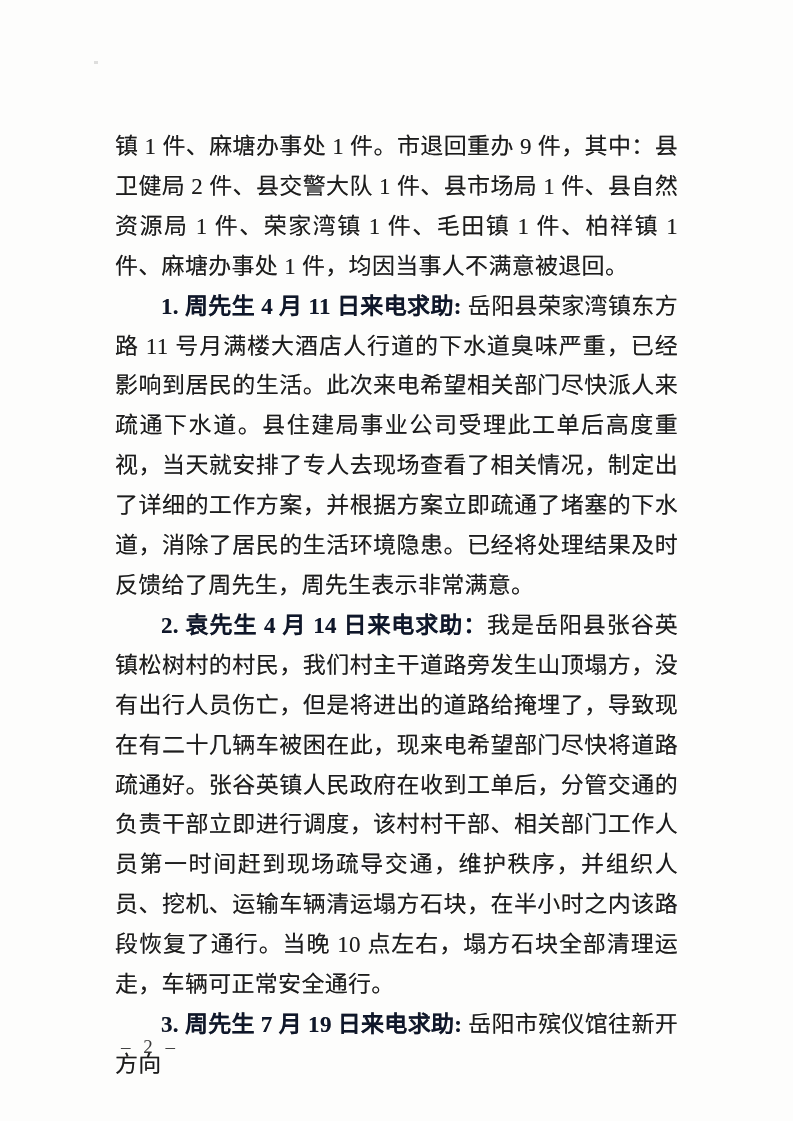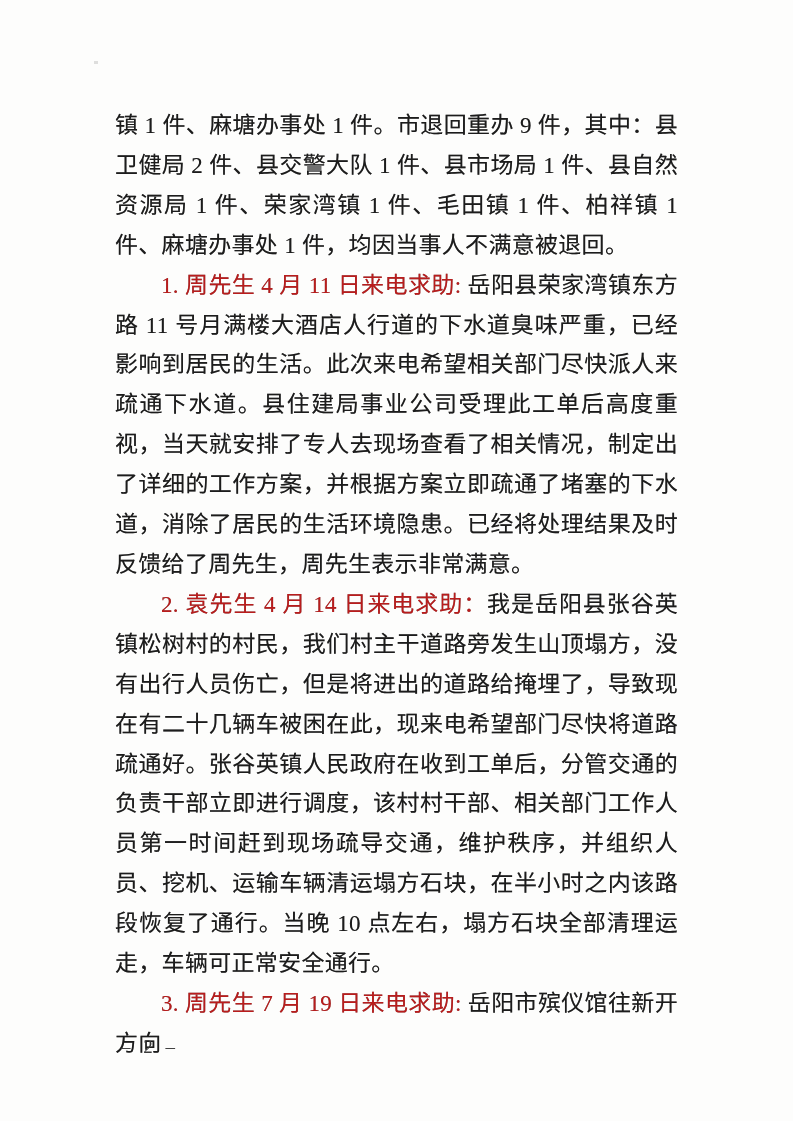--- a/index.html
+++ b/index.html
@@ -12,21 +12,21 @@
     width: 793px;
     height: 1121px;
     background: #fdfdfc;
     overflow: hidden;
     font-family: "Liberation Serif", "DejaVu Serif", serif;
     color: #1c1c1c;
   }
   .doc-body {
     position: absolute;
     left: 115px;
-    top: 106px;
+    top: 127px;
     width: 563px;
     font-size: 23px;
     line-height: 39.9px;
     text-align: justify;
     text-justify: inter-ideograph;
     letter-spacing: 0.3px;
     text-shadow: 0 0 0.5px rgba(40,40,40,0.55);
   }
   .doc-body p {
     margin: 0;
@@ -35,22 +35,22 @@
   .para-indent {
     text-indent: 2em;
   }
   .section-heading {
     text-indent: 2em;
     font-family: "Liberation Sans", "DejaVu Sans", sans-serif;
     font-weight: bold;
     color: #161616;
   }
   .case-lead {
-    font-weight: normal;
-    color: #b91c1c;
+    font-weight: bold;
+    color: #0f172a;
   }
   .page-number {
     position: absolute;
     left: 121px;
     top: 1035px;
     font-size: 19px;
     line-height: 24px;
     color: #3a3a3a;
     word-spacing: 6px;
     letter-spacing: 1px;

